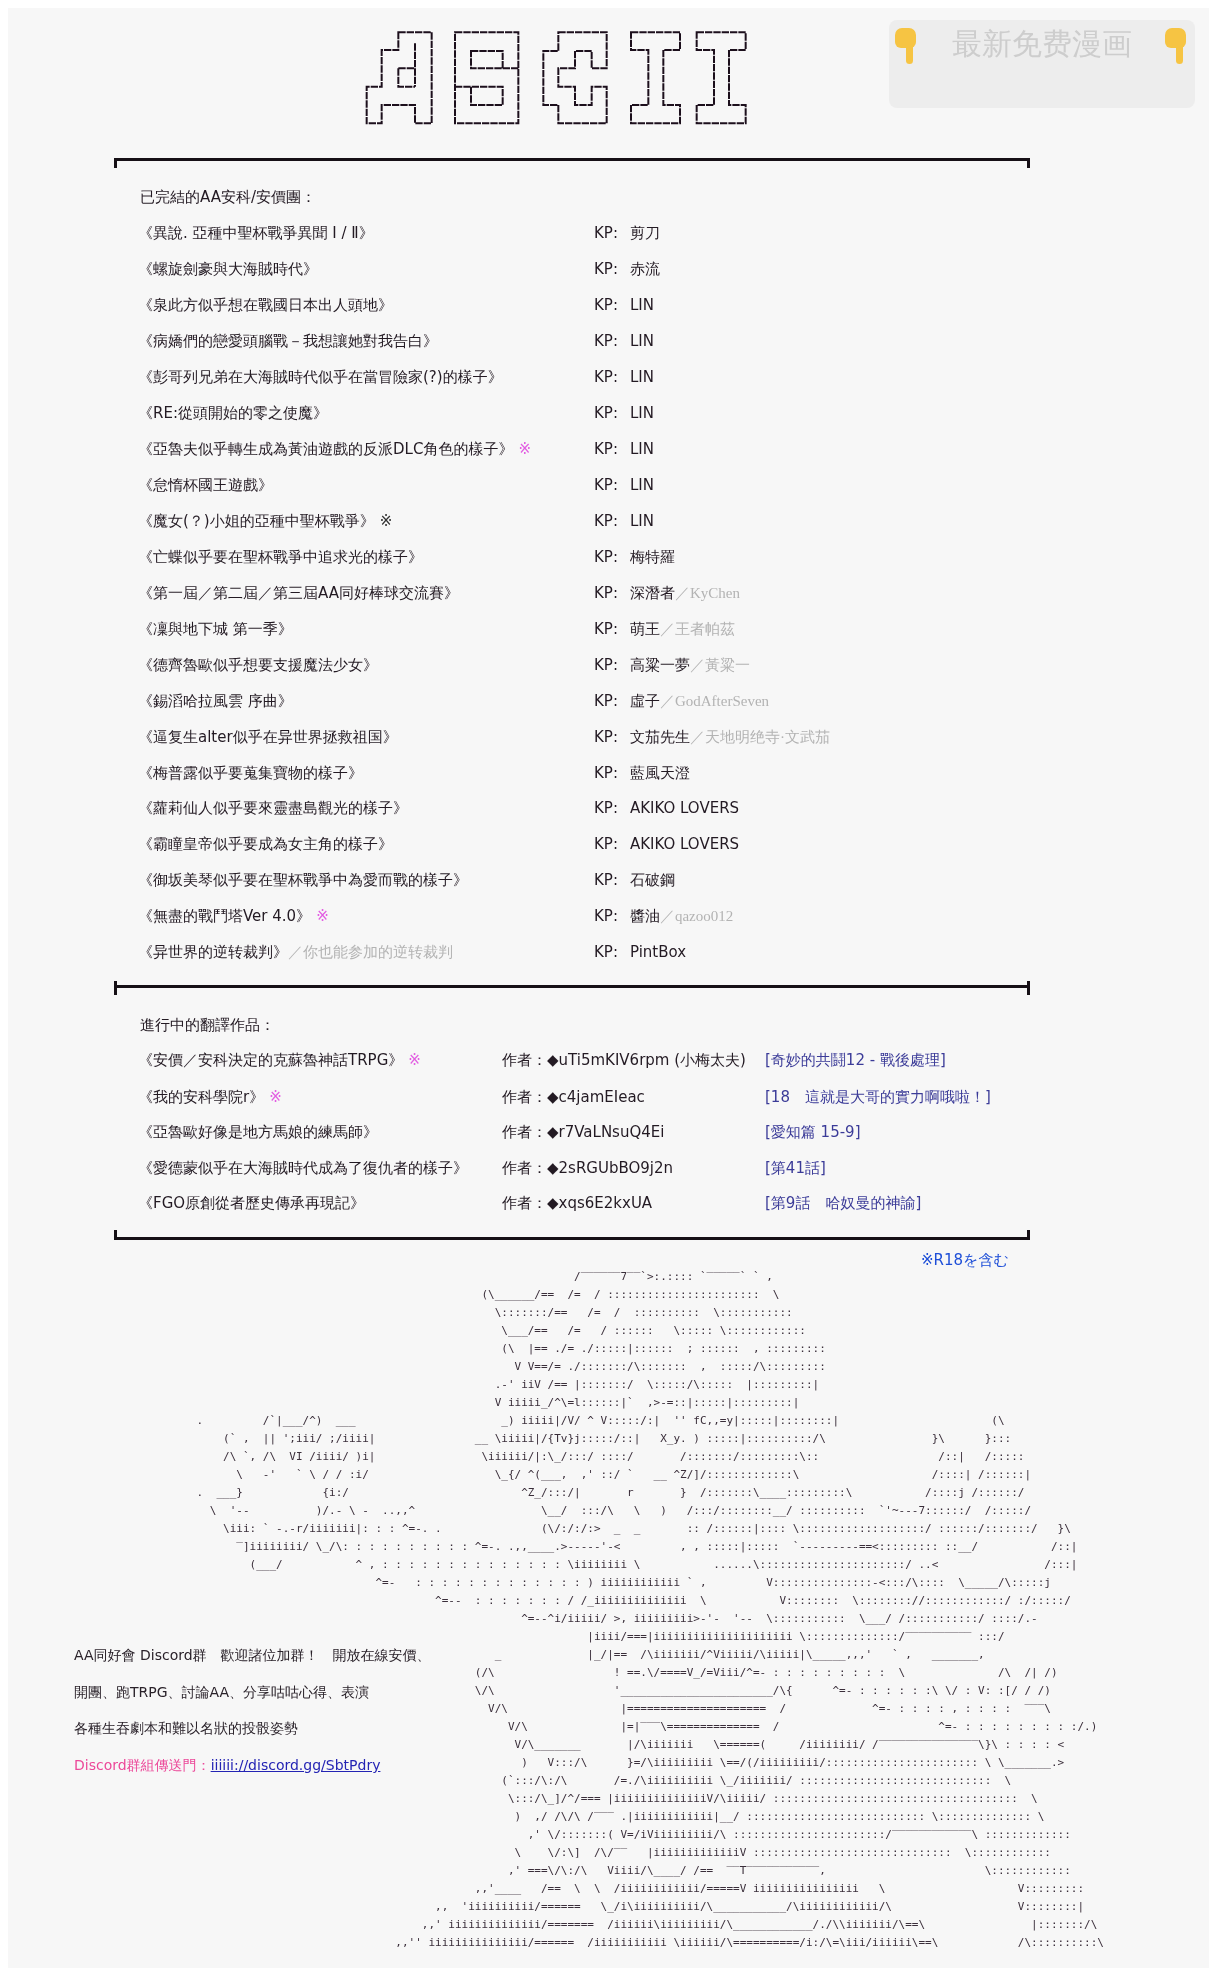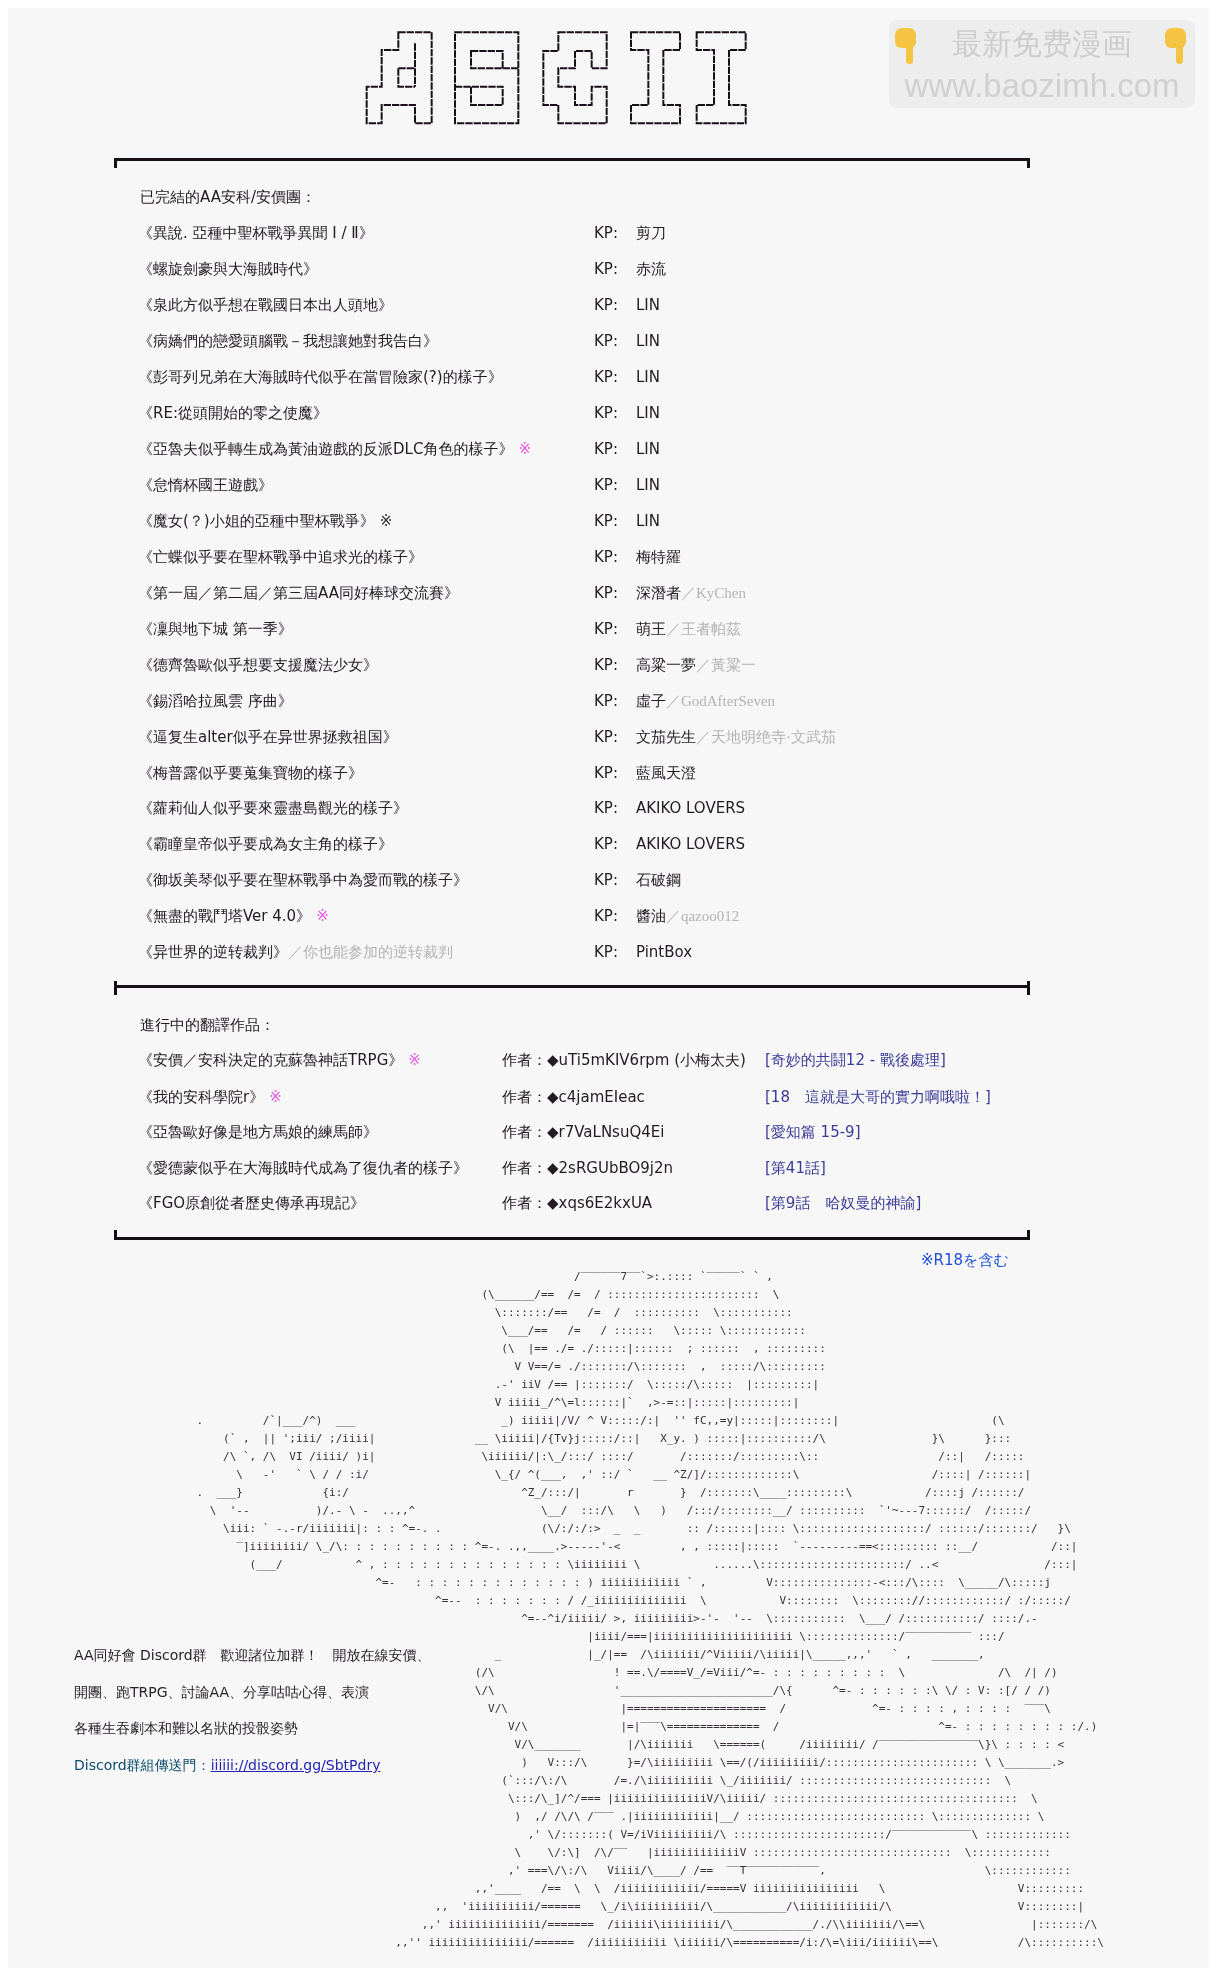--- a/index.html
+++ b/index.html
@@ -38,49 +38,48 @@
   .tick { position: absolute; width: 3px; background: #161016; }
 
   
   .row { position: absolute; left: 0; width: 1215px; height: 20px;
          font-size: 15px; line-height: 20px; white-space: nowrap; color: #231a23; }
   .row .t { position: absolute; left: 138px; top: 0; }
   .row .k { position: absolute; left: 594px; top: 0; }
   .row .a { position: absolute; left: 502px; top: 0; }
   .row .c { position: absolute; left: 765px; top: 0; color: #3b3b98; }
   .row .h { position: absolute; left: 140px; top: 0; }
-  .gap { margin-left: 18px; }
+  .gap { margin-left: 12px; }
   .sub { color: #b3b3b3; font-family: Liberation Serif, serif; }
   .mark-pink { color: #e25ee2; margin-left: 5px; }
   .mark-dark { color: #333333; margin-left: 5px; }
   .r18 { position: absolute; left: 921px; top: 1250px; font-size: 15px; line-height: 20px;
          color: #1d4ed8; white-space: nowrap; }
 
   
   .discord { position: absolute; left: 74px; height: 20px; font-size: 14px; line-height: 20px;
              color: #2a222a; white-space: nowrap; }
-  .portal { color: #0c4a6e; }
+  .portal { color: #ec4899; }
   .link { color: #2424b4; text-decoration: underline; cursor: pointer; }
 
   
   .art { position: absolute; left: 190px; top: 1268px;
          font-family: "DejaVu Sans Mono", "Liberation Mono", monospace;
          font-size: 11px; line-height: 18px; color: #3a2e3a; }
   .art div { white-space: pre; height: 18px; }
 </style>
 </head>
 <body>
 
 <div class="panel"></div>
 
 <div class="wm">
   <span class="hand l"></span>
   <span class="wm1">最新免费漫画</span>
   <span class="hand r"></span>
-  <span class="wm2">www.baozimh.com</span>
 </div>
 
 <div class="title-art">
   <span class="hidden-text">ASCII</span>
   <svg width="400" height="105" viewBox="0 0 1200 315">
     <g fill="none" stroke="#1c0f1c" stroke-width="6" stroke-dasharray="22 3" stroke-linejoin="miter">
 
       <path d="M130,22 H230 V295 H180 V240 H80 V295 H35 V185 H80 V75 H130 Z"></path>
       <path d="M130,130 H180 M130,130 V185 H180 M180,55 V185"></path>
 

